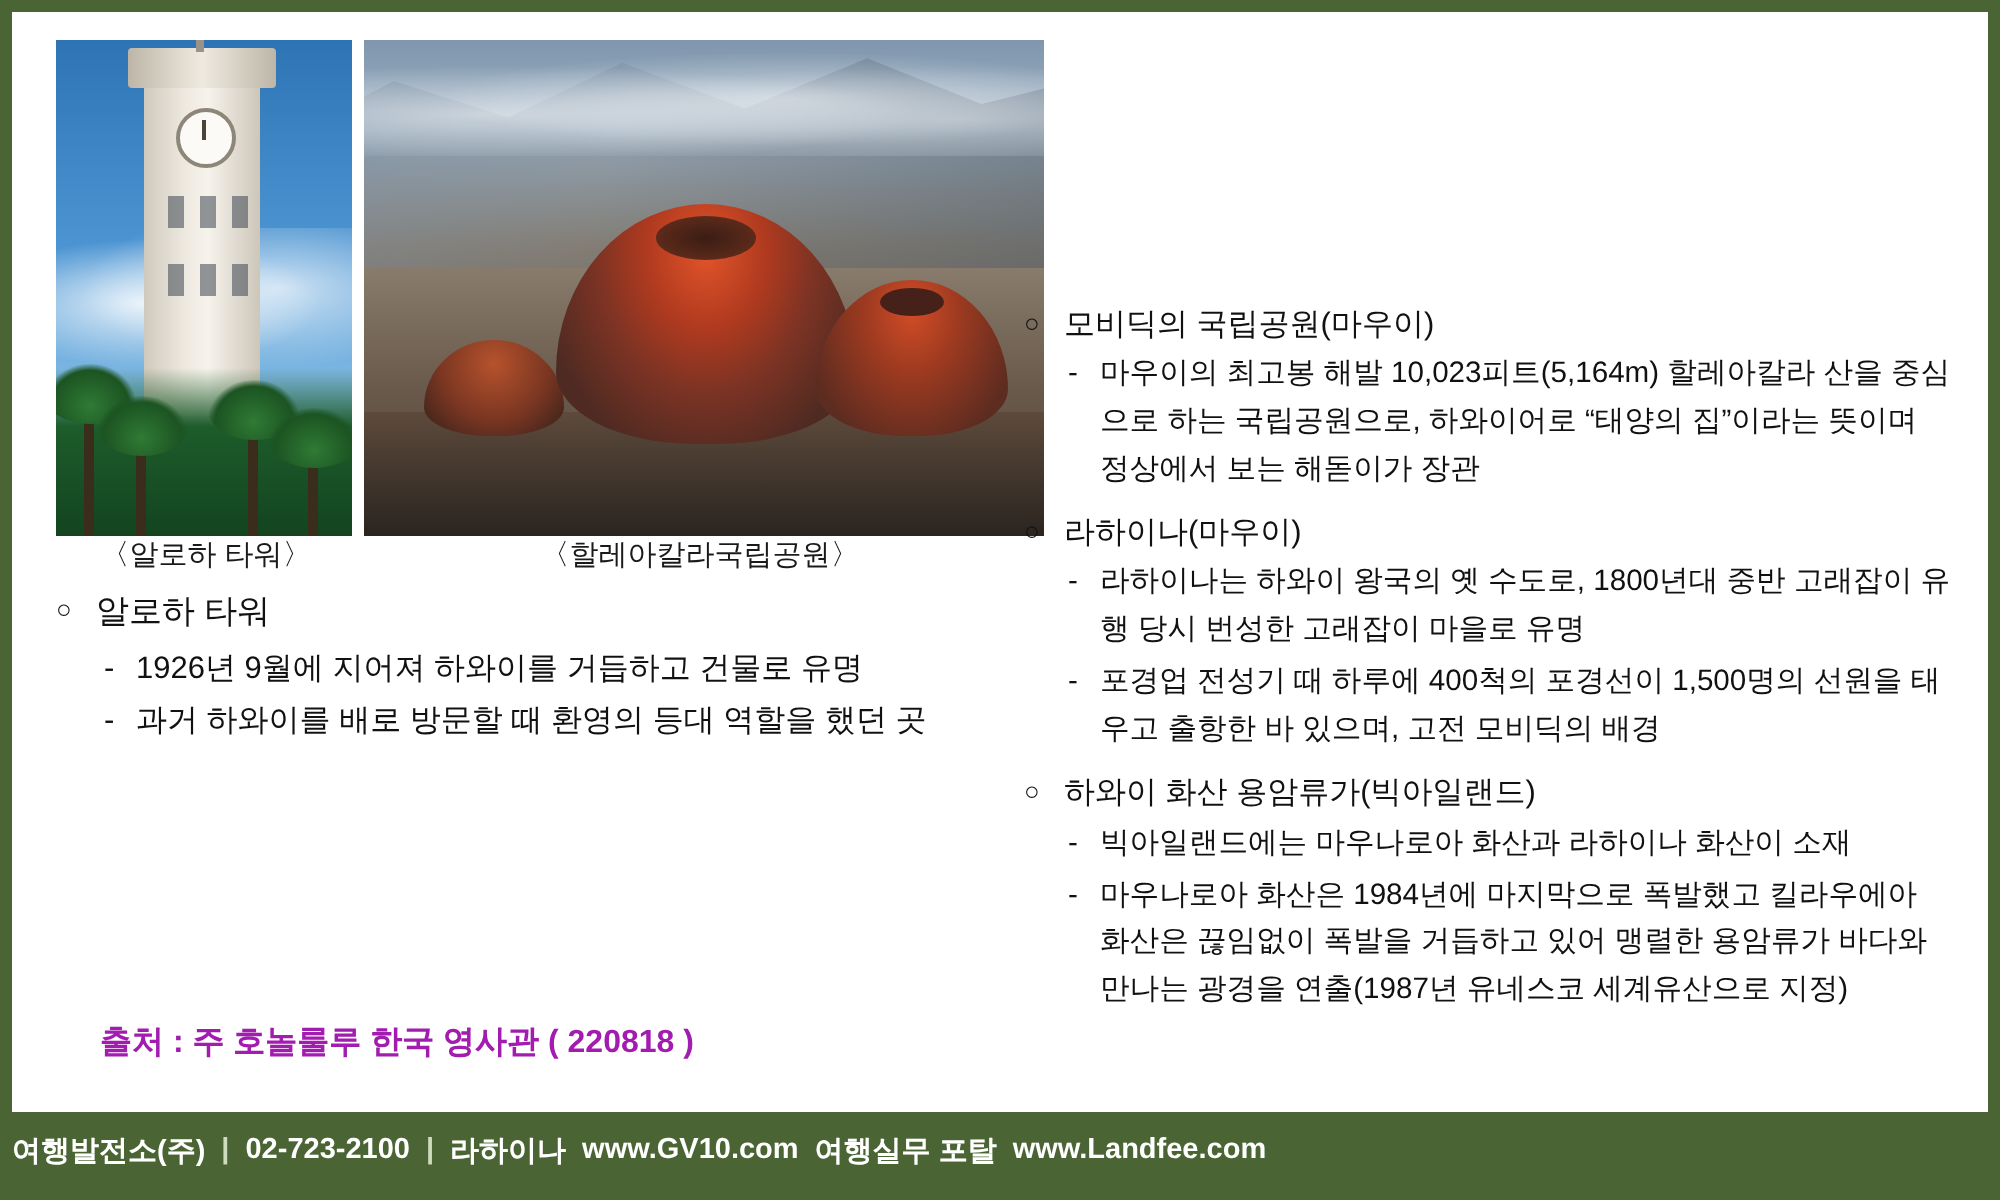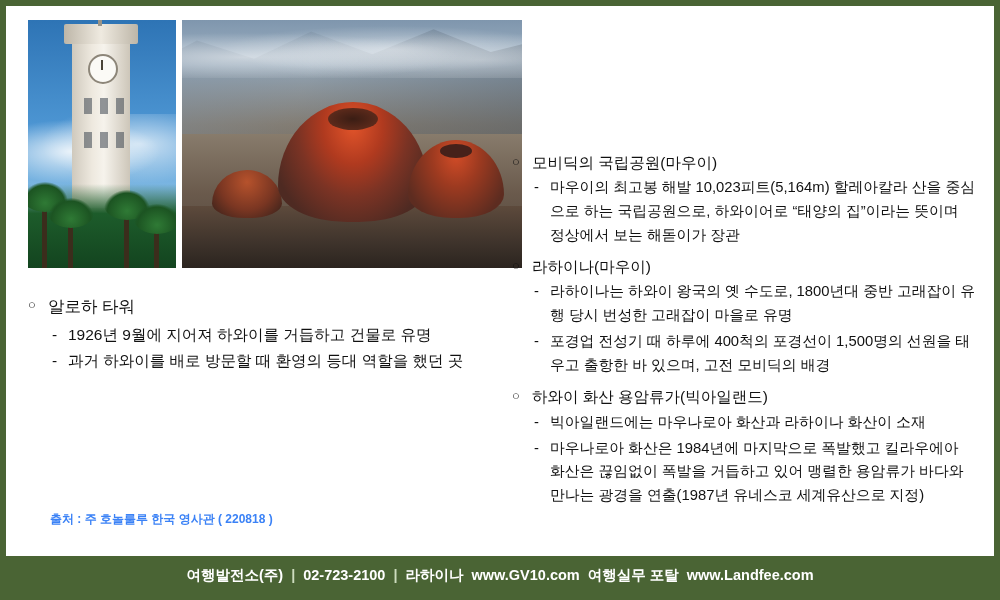--- a/index.html
+++ b/index.html
@@ -235,34 +235,34 @@
 
   .right-block .bullet1 { font-size: 15.5px; margin-bottom: 2px; }
   .right-block .bullet2 { font-size: 14.8px; line-height: 1.62; }
   .right-block .sub-list { margin: 0 0 7px 22px; }
 
   
   .source {
     position: absolute;
     left: 44px;
     top: 505px;
-    font-size: 12px;
+    font-size: 16px;
     font-weight: bold;
-    color: #3b82f6;
+    color: #a21caf;
   }
 
   
   .footer {
     position: absolute;
     left: 0; right: 0; bottom: 0;
     height: 38px;
     background: #4a6434;
     display: flex;
     align-items: center;
-    justify-content: center;
+    justify-content: flex-start;
     gap: 8px;
     color: #ffffff;
     font-size: 14.5px;
     font-weight: bold;
   }
   .footer .sep { color: #cddcbe; }
 </style>
 </head>
 <body>
 
@@ -294,20 +294,24 @@
       <div class="volc-sky"></div>
       <div class="volc-ridge"></div>
       <div class="volc-snow"></div>
       <div class="volc-floor"></div>
       <div class="cone small"></div>
       <div class="cone main"></div>
       <div class="cone right"></div>
     </div>
   </div>
 
+  <div class="caption-row">
+    <div class="caption one">〈알로하 타워〉</div>
+    <div class="caption two">〈할레아칼라국립공원〉</div>
+  </div>
 
   <div class="left-block">
     <div class="bullet1">
       <span class="mark">○</span>
       <span class="txt">알로하 타워</span>
     </div>
     <div class="sub-list">
       <div class="bullet2">
         <span class="mark">-</span>
         <span class="txt">1926년 9월에 지어져 하와이를 거듭하고 건물로 유명</span>

